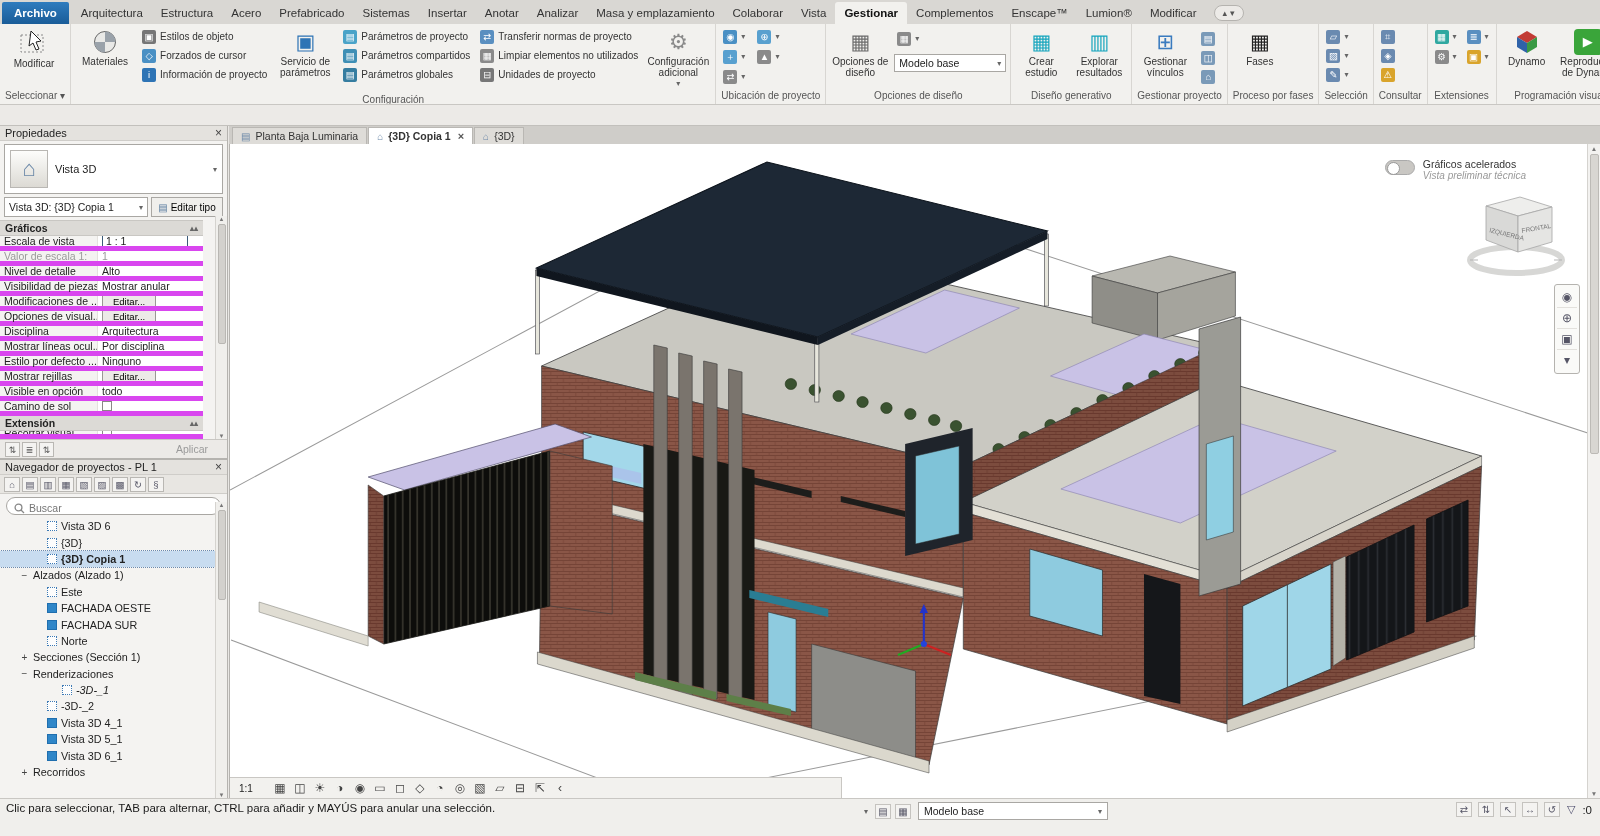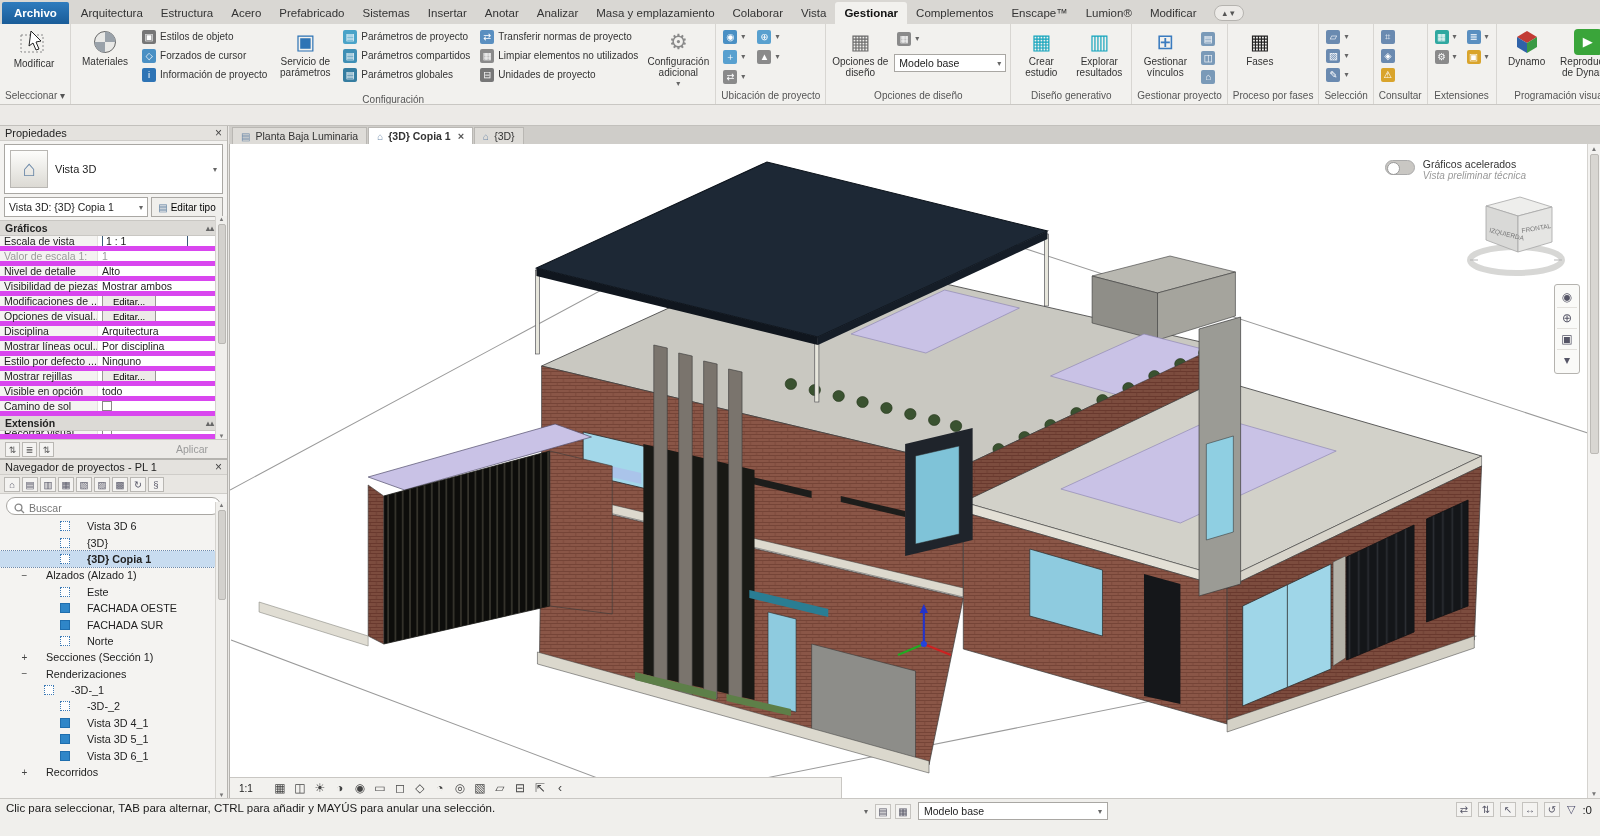--- a/index.html
+++ b/index.html
@@ -39,21 +39,21 @@
 .panel-header{height:15px;display:flex;justify-content:space-between;align-items:center;padding:0 5px;font-size:11px;background:#e4e2de;border-bottom:1px solid #cfcdc9}
 .closex{color:#444;font-size:12px;line-height:12px}
 #properties{height:334px;border-bottom:2px solid #b5b3af;display:flex;flex-direction:column;background:#f4f3f1;position:relative}
 .type-selector{height:50px;margin:3px 4px 2px;background:#fff;border:1px solid #a9a7a3;display:flex;align-items:center;gap:7px;padding:0 5px}
 .type-ic{width:38px;height:38px;background:linear-gradient(#fdfdfb,#dcdad4);border:1px solid #b9b7b3;font-size:22px;color:#6b88a8;display:flex;align-items:center;justify-content:center}
 .type-label{flex:1;font-size:11px}
 .inst-row{display:flex;gap:3px;margin:1px 4px 3px;height:20px}
 .inst-combo{flex:1;background:#fff;border:1px solid #a9a7a3;display:flex;align-items:center;justify-content:space-between;padding:0 4px;font-size:10.5px}
 .edit-type{width:72px;background:#f0efec;border:1px solid #a9a7a3;font-size:10px;display:flex;align-items:center;gap:3px;justify-content:center;font-family:inherit}
 .et-ic{color:#5a7da0;font-size:10px}
-.pgrid{flex:1;overflow:hidden;border-top:1px solid #c9c7c3;margin-right:8px;background:#f4f3f1}
+.pgrid{flex:1;overflow:hidden;border-top:1px solid #c9c7c3;margin-right:24px;background:#f4f3f1}
 .prow{display:flex;height:15px;border-bottom:5px solid #d946ef;font-size:10.5px;align-items:center}
 .prow .pl{width:97px;padding-left:4px;white-space:nowrap;overflow:hidden;flex:none}
 .prow .pv{flex:1;height:100%;background:#fff;border-left:1px solid #e3e1dd;display:flex;align-items:center;padding-left:4px;overflow:hidden;white-space:nowrap}
 .prow.section{background:#dcdad6;font-weight:bold;justify-content:space-between;padding:0 5px;border-bottom:1px solid #c9c7c3}
 .prow.disabled,.prow.disabled .pv{color:#9a9a9a}
 .prow.cut{height:8px;overflow:hidden}
 .sel-input{border:1px solid #3b5a78;background:#fff;height:12px;line-height:11px;padding:0 3px;min-width:86px}
 .editbtn{background:#eceae7;border:1px solid #9a9894;font-size:9.5px;padding:0 10px;height:12px;line-height:11px;font-family:inherit}
 .cbx{width:10px;height:10px;border:1px solid #8a8886;background:#fff;display:inline-block}
 .pscroll{position:absolute;right:0;top:0;bottom:0;width:12px;background:#f0efec;border-left:1px solid #d5d3cf;display:flex;flex-direction:column;align-items:center;font-size:6px;color:#777}
@@ -62,21 +62,21 @@
 .sorts{display:flex;gap:2px}
 .sort-ic{width:15px;height:15px;border:1px solid #b9b7b3;background:#f4f3f1;font-size:9px;color:#555;text-align:center;line-height:14px}
 .apply{color:#9a9a9a;font-size:10.5px;margin-right:14px}
 
 #browser{flex:1;display:flex;flex-direction:column;background:#f4f3f1;position:relative}
 #nav-toolbar{height:19px;display:flex;align-items:center;gap:2px;padding:0 4px;background:#e8e6e2;border-bottom:1px solid #cfcdc9}
 .tb-ic{width:16px;height:15px;border:1px solid #b9b7b3;background:#f4f3f1;font-size:9.5px;color:#556;text-align:center;line-height:14px}
 .searchbox{height:18px;margin:3px 6px;border:1px solid #a9a7a3;border-radius:9px;background:#fff;display:flex;align-items:flex-end;gap:4px;padding:0 7px}
 .searchbox input{border:none;outline:none;flex:1;font-size:10.5px;font-family:inherit;background:transparent}
 #tree{flex:1;overflow:hidden;margin-right:12px}
-.trow{display:flex;align-items:center;gap:17px;height:16.4px;white-space:nowrap;font-size:10.8px}
+.trow{display:flex;align-items:center;gap:4px;height:16.4px;white-space:nowrap;font-size:10.8px}
 .trow.sel{background:#c8dcf0;outline:1px dotted #6a8ab0;font-weight:bold}
 .tex{width:9px;color:#444;font-size:10px;text-align:center;flex:none}
 .tic{width:10px;height:10px;flex:none}
 .tic.plain{border:1px dotted #3d7ab5;background:#fdfdfd}
 .tic.blue{border:1px solid #1f6eae;background:#2f86c8}
 
 
 #viewport{position:absolute;left:229px;top:126px;right:0;bottom:38px;display:flex;flex-direction:column}
 #vtabs{height:18px;background:#cfcdc9;display:flex;align-items:flex-end;padding-left:3px;gap:1px}
 .vtab{display:flex;align-items:center;gap:5px;height:17px;padding:0 8px;background:#dedcd8;border:1px solid #b9b7b3;border-bottom:none;font-size:10.5px;color:#333}
@@ -436,21 +436,21 @@
           <div class="prow disabled">
             <span class="pl">Valor de escala 1:</span>
             <span class="pv">1</span>
           </div>
           <div class="prow">
             <span class="pl">Nivel de detalle</span>
             <span class="pv">Alto</span>
           </div>
           <div class="prow">
             <span class="pl">Visibilidad de piezas</span>
-            <span class="pv">Mostrar ambos</span>
+            <span class="pv">Mostrar anular</span>
           </div>
           <div class="prow">
             <span class="pl">Modificaciones de ...</span>
             <span class="pv">
               <button class="editbtn">Editar...</button>
             </span>
           </div>
           <div class="prow">
             <span class="pl">Opciones de visual...</span>
             <span class="pv">
@@ -575,21 +575,21 @@
             <span class="tlabel">Norte</span>
           </div>
           <div class="trow" style="padding-left: 20px;">
             <span class="tex">+</span>
             <span class="tlabel">Secciones (Sección 1)</span>
           </div>
           <div class="trow" style="padding-left: 20px;">
             <span class="tex">−</span>
             <span class="tlabel">Renderizaciones</span>
           </div>
-          <div class="trow" style="padding-left: 18px;">
+          <div class="trow" style="padding-left: 49px; font-style: italic;">
             <span class="tex"></span>
             <span class="tic plain"></span>
             <span class="tlabel">-3D-_1</span>
           </div>
           <div class="trow" style="padding-left: 34px;">
             <span class="tex"></span>
             <span class="tic plain"></span>
             <span class="tlabel">-3D-_2</span>
           </div>
           <div class="trow" style="padding-left: 34px;">

